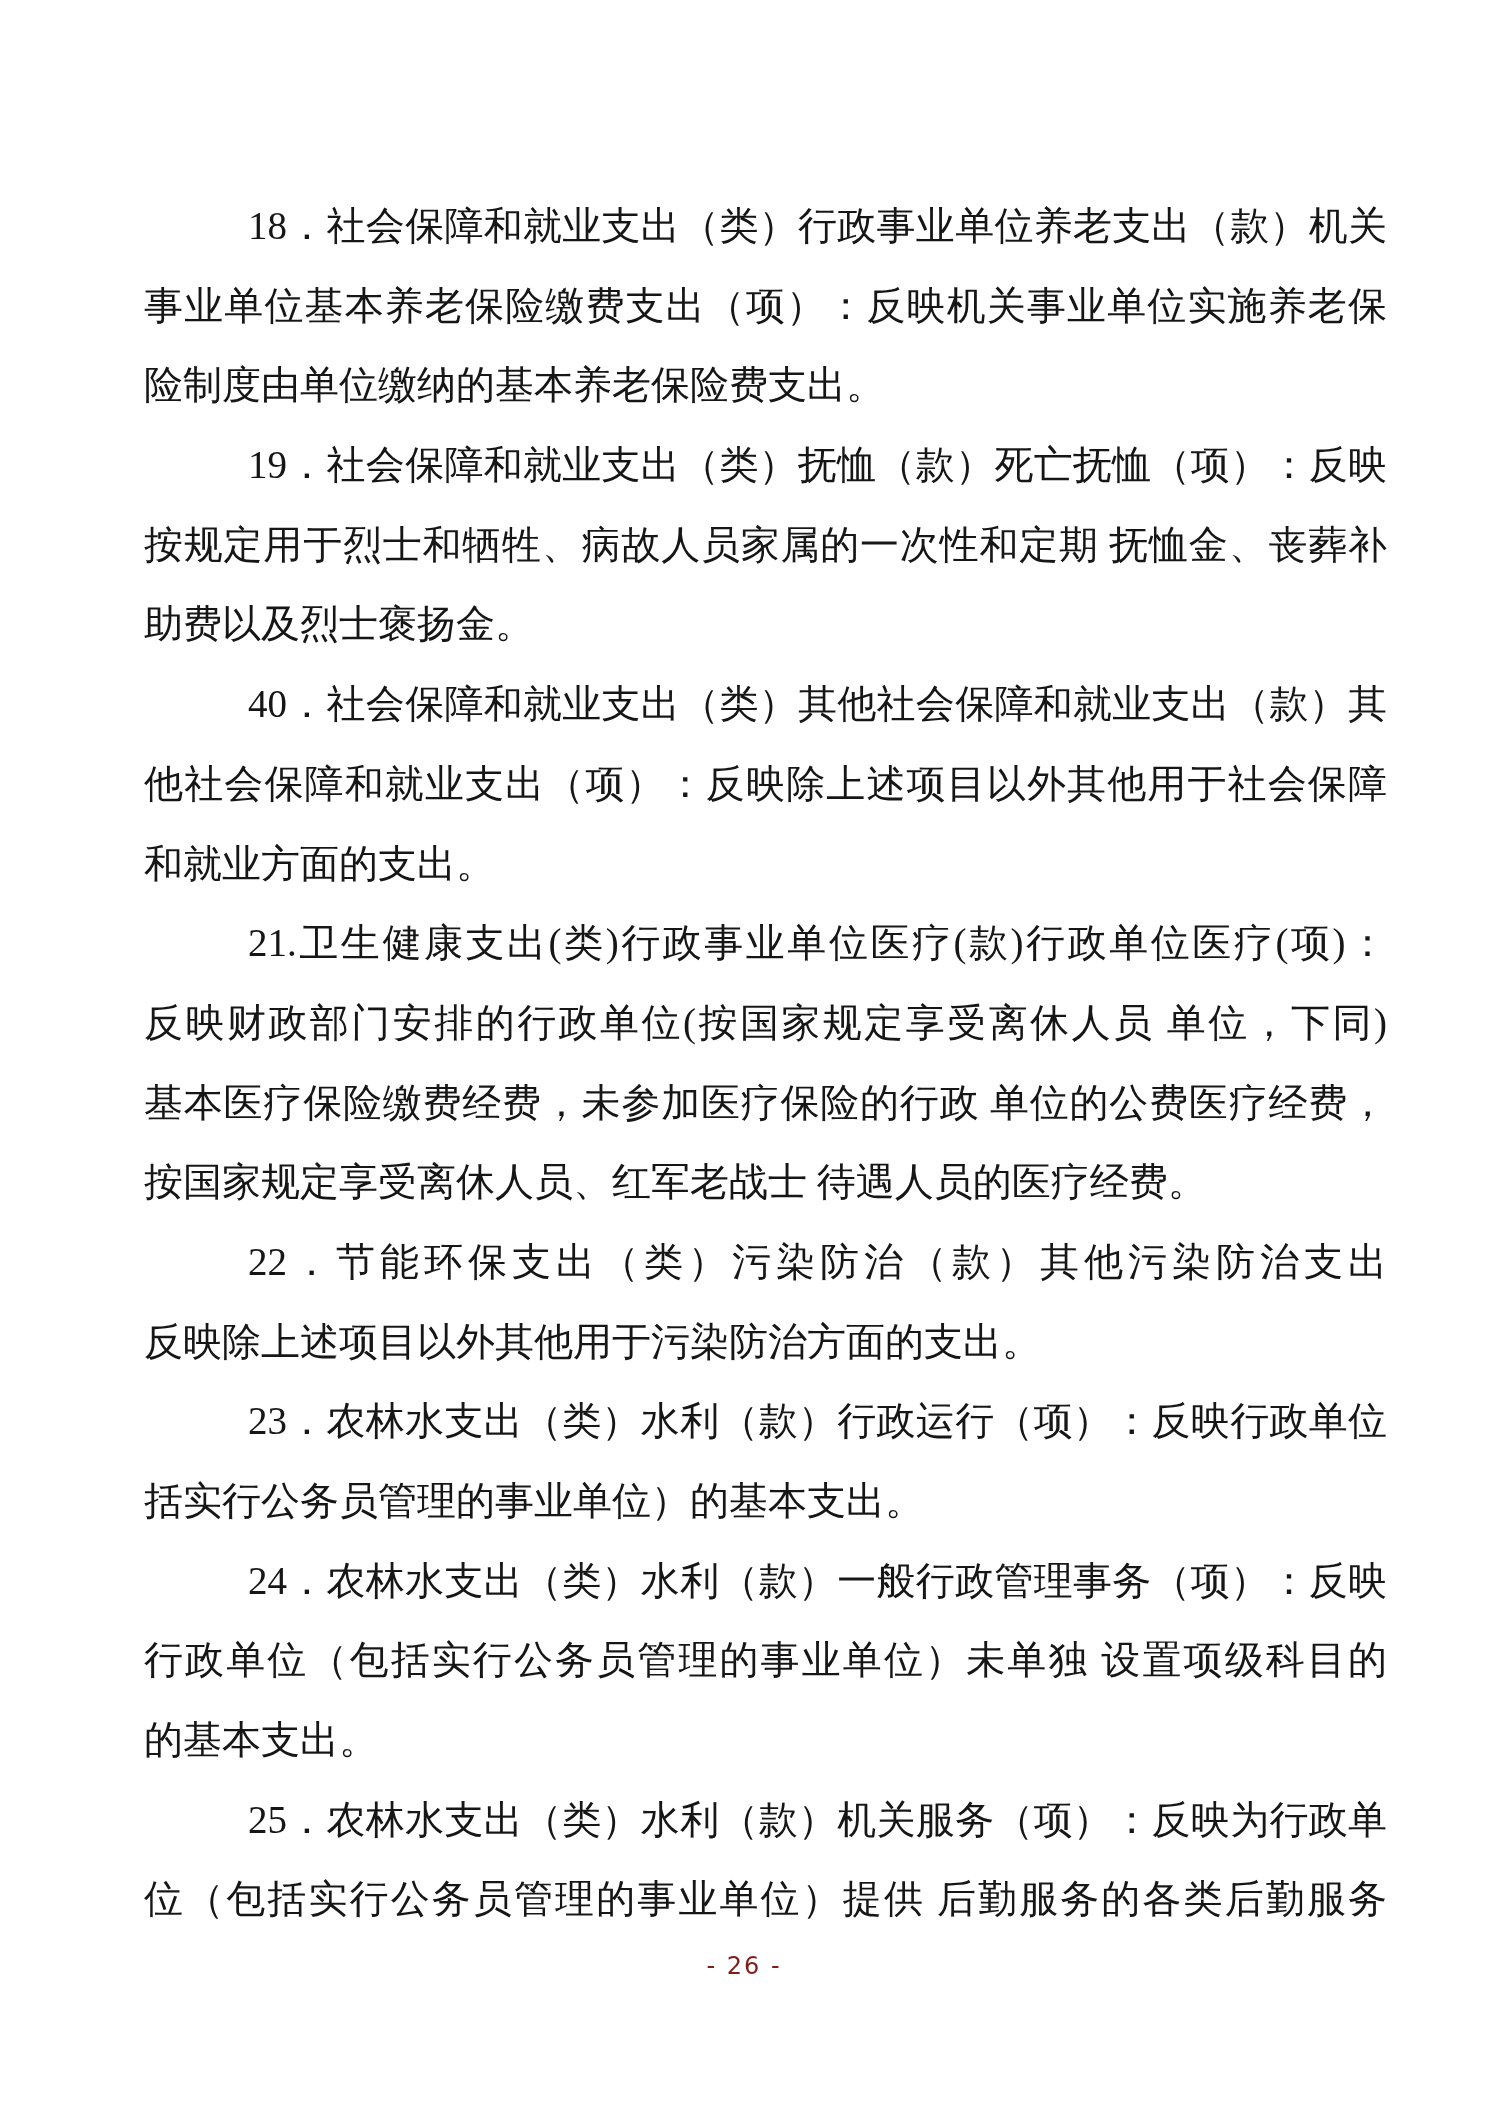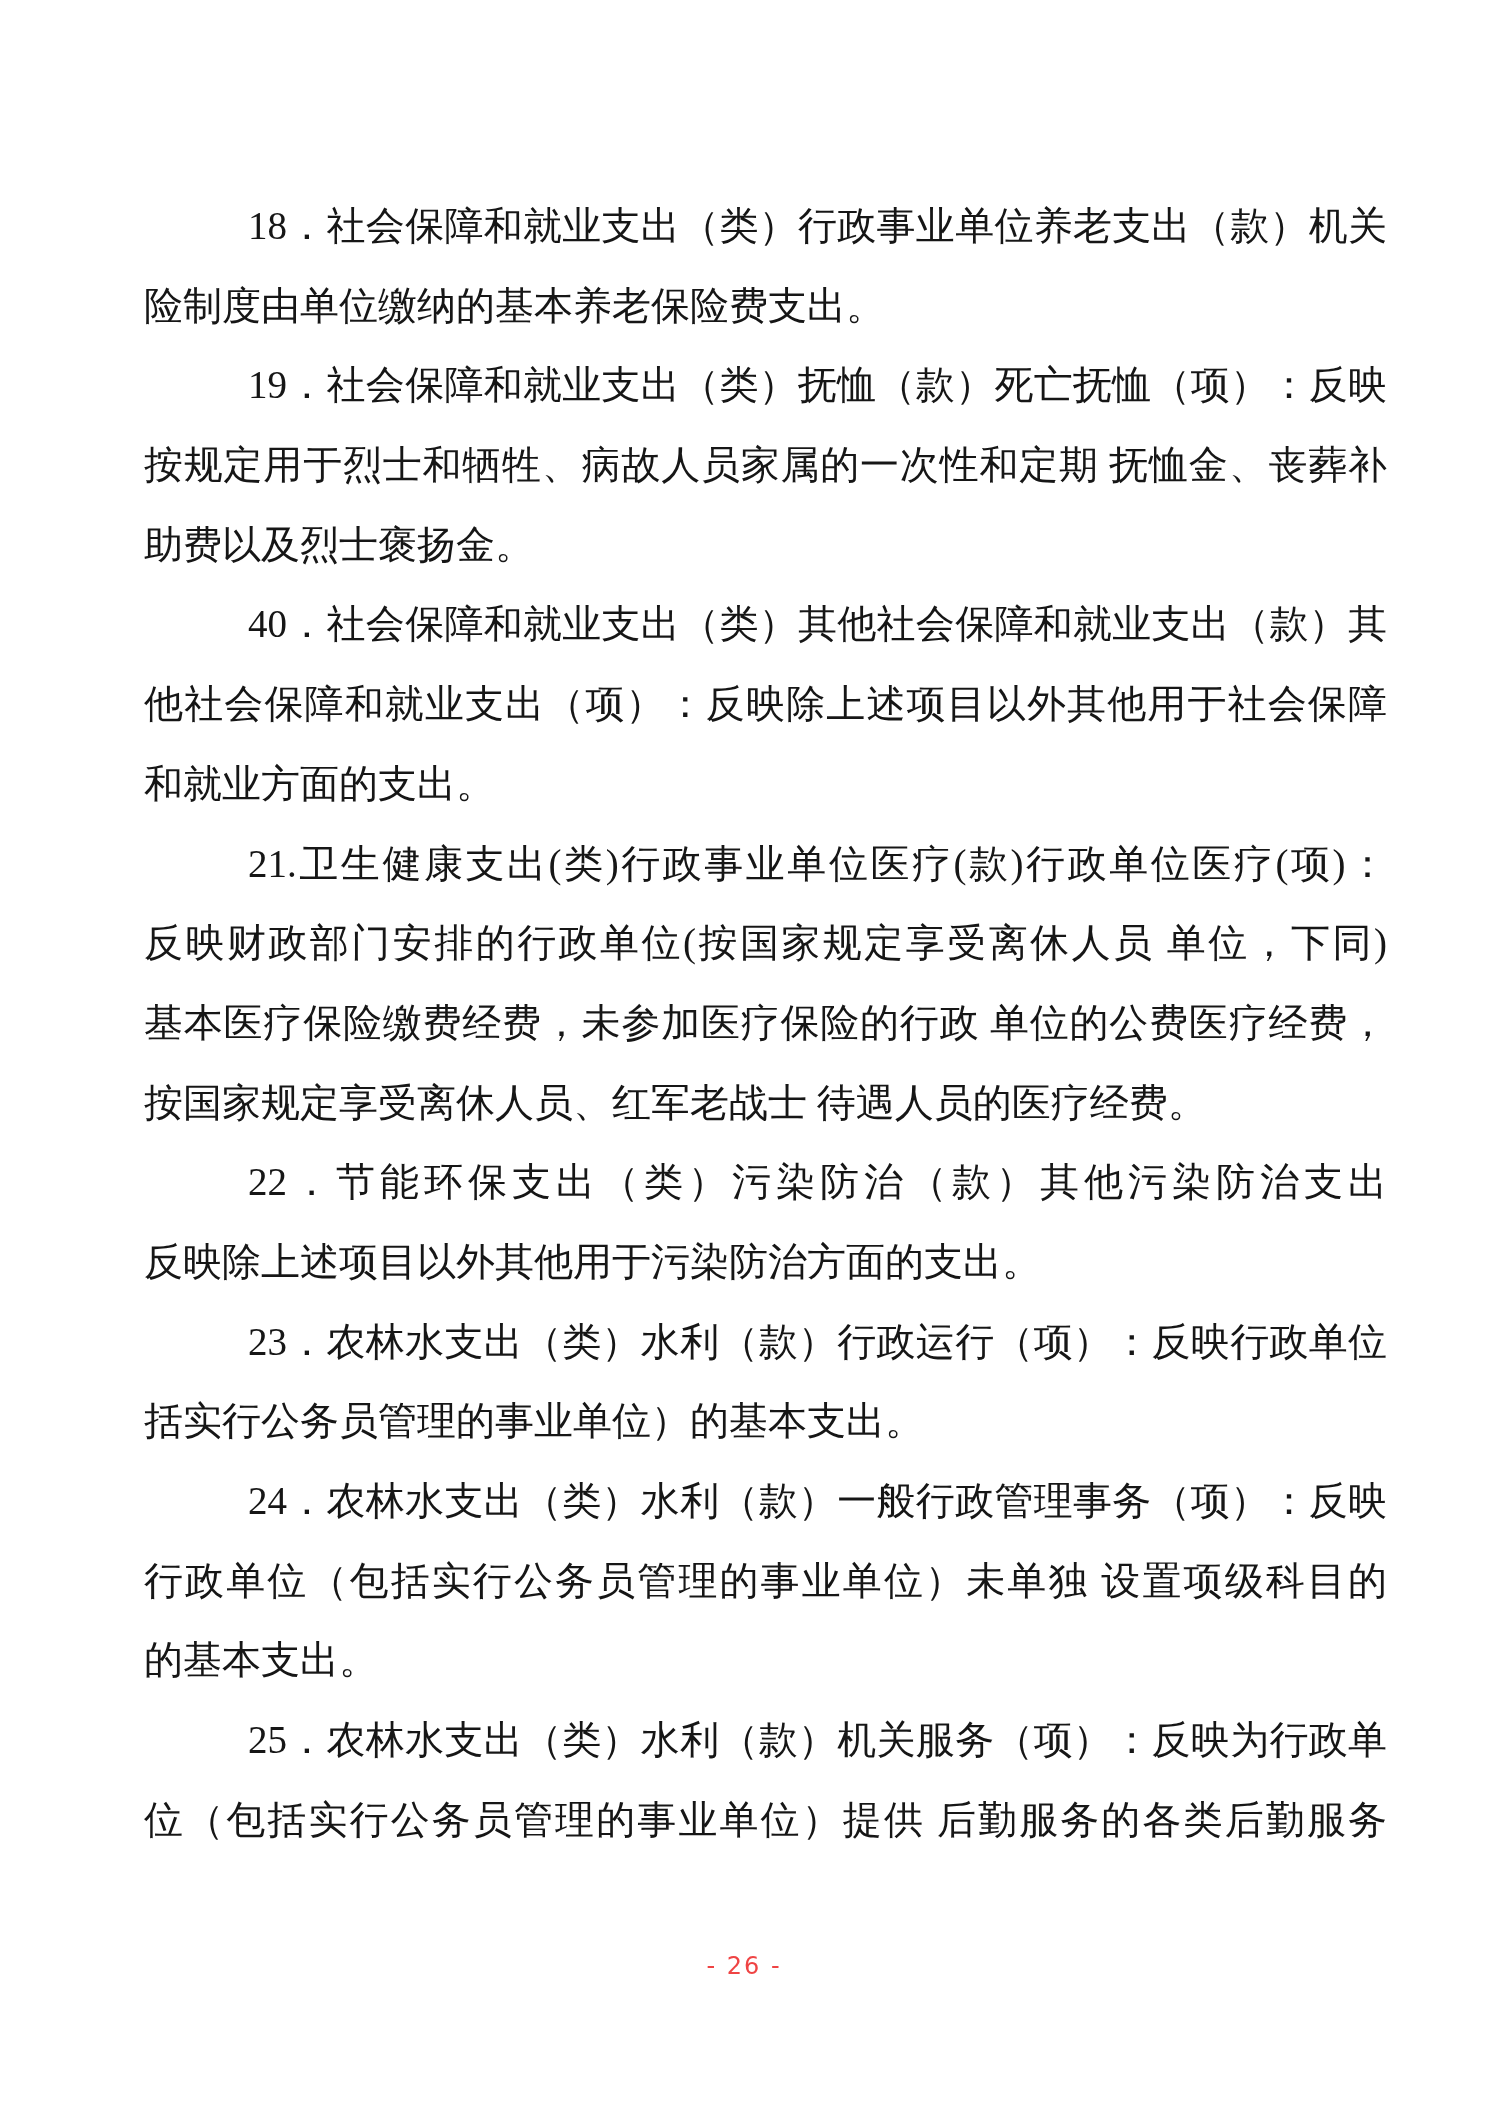--- a/index.html
+++ b/index.html
@@ -43,31 +43,32 @@
     position: absolute;
     left: 0;
     top: 1950px;
     width: 1488px;
     height: 32px;
     line-height: 32px;
     text-align: center;
     font-family: "DejaVu Sans", "Liberation Sans", sans-serif;
     font-size: 24px;
     letter-spacing: 2px;
-    color: #ef4444;
+    color: #7f1d1d;
   }
 </style>
 </head>
 <body>
 
 <div class="page">
   <div class="text-block">
 
     <div class="para">
       <div class="line first just">18．社会保障和就业支出（类）行政事业单位养老支出（款）机关</div>
+      <div class="line just">事业单位基本养老保险缴费支出（项）：反映机关事业单位实施养老保</div>
       <div class="line">险制度由单位缴纳的基本养老保险费支出。</div>
     </div>
 
     <div class="para">
       <div class="line first just">19．社会保障和就业支出（类）抚恤（款）死亡抚恤（项）：反映</div>
       <div class="line just">按规定用于烈士和牺牲、病故人员家属的一次性和定期 抚恤金、丧葬补</div>
       <div class="line">助费以及烈士褒扬金。</div>
     </div>
 
     <div class="para">

